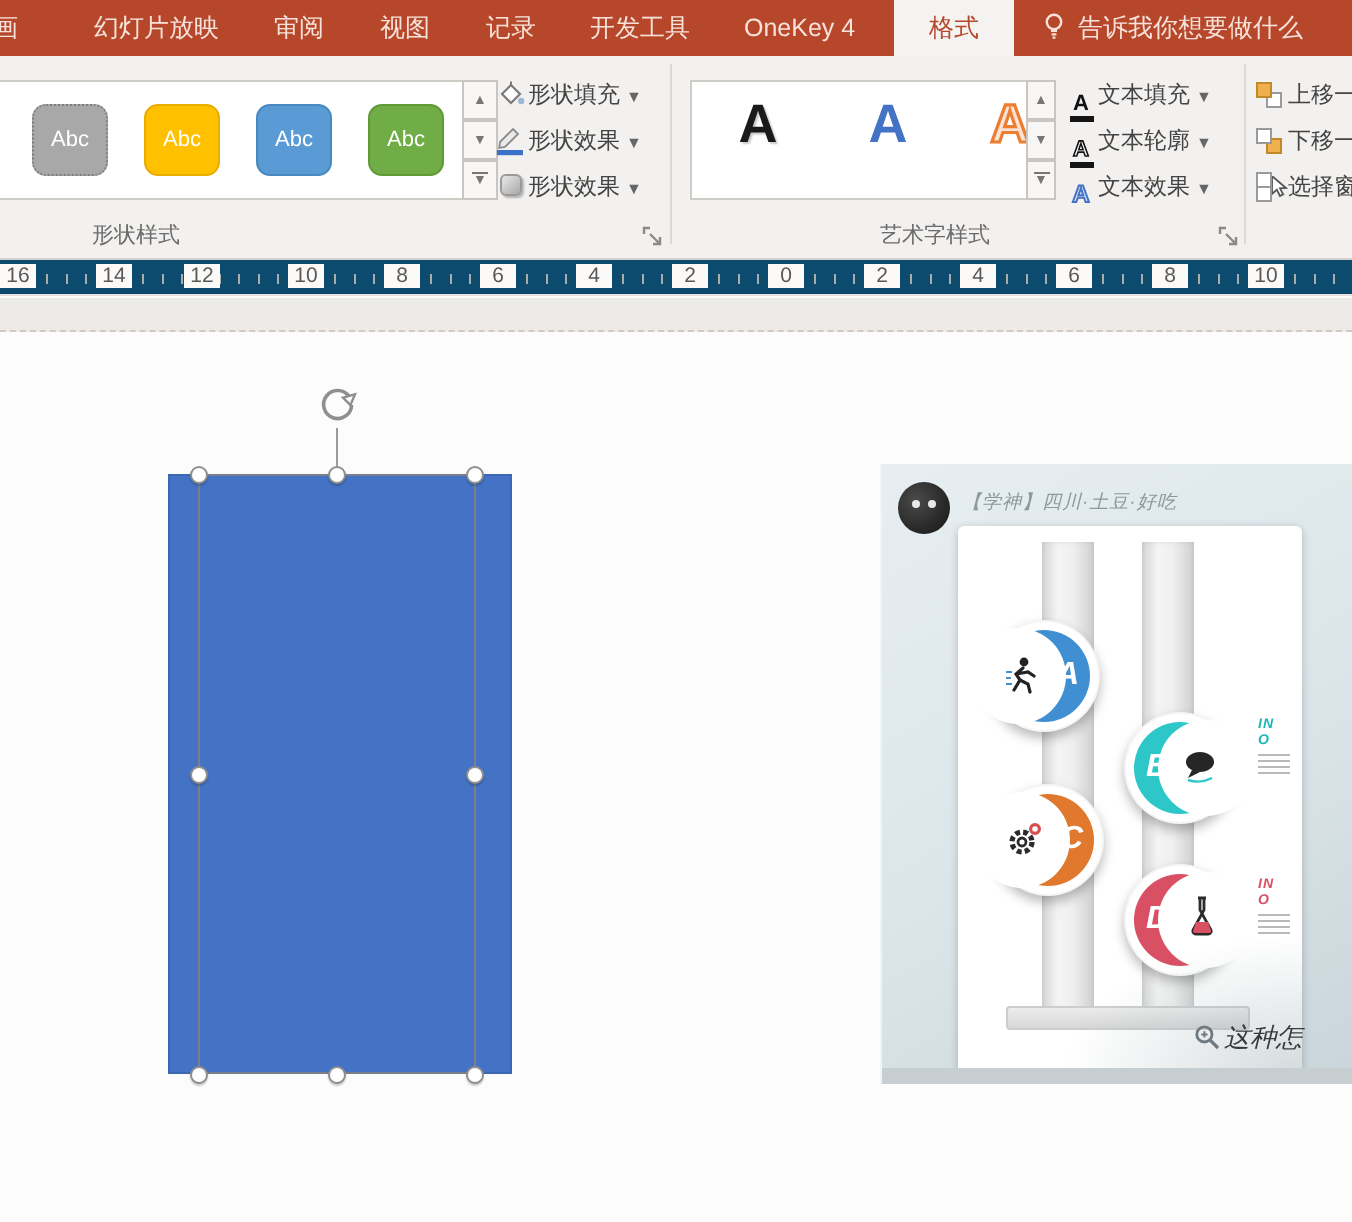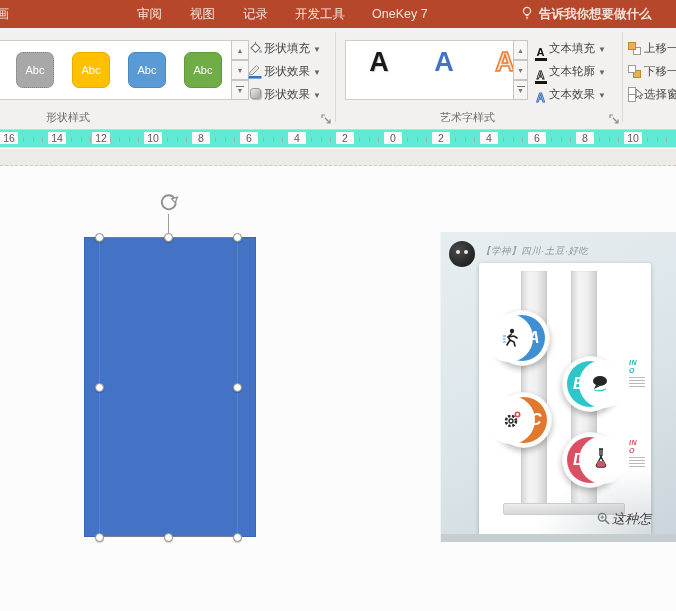--- a/index.html
+++ b/index.html
@@ -3,21 +3,21 @@
 <meta charset="utf-8">
 <style>
   *{margin:0;padding:0;box-sizing:border-box;}
   html,body{width:676px;height:611px;overflow:hidden;}
   body{font-family:"Liberation Sans","DejaVu Sans",sans-serif;background:#fcfcfc;position:relative;}
 
   
   .tabbar{position:absolute;left:0;top:0;width:676px;height:28px;background:#b7472a;}
   .tab{position:absolute;top:0;height:28px;line-height:28px;color:#f6e2da;font-size:12.5px;white-space:nowrap;cursor:default;}
   .tab.active{background:#f5f3f1;color:#b7472a;text-align:center;}
-  .tellme{position:absolute;top:0;height:28px;line-height:28px;color:#f6e2da;font-size:12.5px;white-space:nowrap;font-weight:bold;}
+  .tellme{position:absolute;top:0;height:28px;line-height:28px;color:#f6e2da;font-size:12.5px;white-space:nowrap;}
   .bulb{display:inline-block;vertical-align:-2px;margin-right:6px;}
 
   
   .ribbon{position:absolute;left:0;top:28px;width:676px;height:102px;background:#f3f1ef;border-bottom:1px solid #d5d1cc;}
   .gsep{position:absolute;top:4px;height:90px;width:1px;background:#dcd8d3;}
   .group-label{position:absolute;top:82px;height:15px;font-size:11px;color:#6b6b6b;white-space:nowrap;}
   .launcher{position:absolute;width:12px;height:12px;cursor:pointer;}
 
   .gallery{position:absolute;top:12px;height:60px;background:#fff;border:1px solid #cfccc7;}
   .thumb{position:absolute;top:11px;width:38px;height:36px;border-radius:7px;color:#fff;font-size:11px;line-height:34px;text-align:center;cursor:pointer;}
@@ -38,21 +38,21 @@
   .icon-a{font-weight:bold;font-size:11px;color:#111;display:block;text-align:center;line-height:12px;}
   .icon-a.outl{color:#fff;-webkit-text-stroke:0.8px #111;}
   .icon-a.fx{color:#d9e6f6;-webkit-text-stroke:1px #4472c4;font-size:12px;}
   .under{display:block;width:12px;height:3px;margin:0 auto;background:#151515;}
   .fx-square{display:block;width:11px;height:11px;margin:2px auto;border-radius:3px;border:1px solid #9a9a9a;background:linear-gradient(135deg,#e9e9e9,#a8a8a8);box-shadow:1px 1px 1px rgba(0,0,0,.25);}
   .sq{position:absolute;width:8px;height:8px;border:1px solid #9a8a66;}
   .sq.front{background:#efb04e;border-color:#c08a2a;z-index:2;}
   .sq.back{background:#fff;border-color:#9a9a9a;z-index:1;}
 
   
-  .ruler{position:absolute;left:0;top:130px;width:676px;height:18px;background:#5eead4;border-bottom:1px solid #e4e1de;}
+  .ruler{position:absolute;left:0;top:130px;width:676px;height:18px;background:#0c4a6e;border-bottom:1px solid #e4e1de;}
   .ticks{position:absolute;left:4px;right:0;top:7px;height:5px;background:repeating-linear-gradient(to right,#ababab 0 1px,transparent 1px 9.6px);}
   .rnum{position:absolute;top:2px;width:18px;text-align:center;font-size:10.5px;color:#595959;background:#fbfaf9;}
   .grayband{position:absolute;left:0;top:149px;width:676px;height:17px;background:#edebe8;border-bottom:1px dashed #d2c9c2;}
 
   
   .canvas{position:absolute;left:0;top:167px;width:676px;height:444px;background:#fcfcfc;}
 
   .shape-rect{position:absolute;left:84px;top:70px;width:172px;height:300px;background:#4472c4;border:1px solid #3c67b2;}
   .selbox{position:absolute;left:99px;top:70px;width:139px;height:300px;border:1px solid rgba(130,130,130,.85);}
   .handle{position:absolute;width:9px;height:9px;border-radius:50%;background:#fff;border:1px solid #8f8f8f;box-shadow:0 1px 1px rgba(0,0,0,.2);cursor:pointer;}
@@ -87,25 +87,27 @@
   .teal{color:#1db6b8;}.red{color:#d94f63;}
 
   .caption{position:absolute;left:156px;top:278px;font-size:13px;color:#3a3a3a;white-space:nowrap;}
   .caption svg{vertical-align:-2px;margin-right:2px;}
 </style>
 </head>
 <body>
 
 <div class="tabbar">
   <span class="tab" style="left:-16px">动画</span>
+  <span class="tab" style="left:47px">幻灯片放映</span>
   <span class="tab" style="left:137px">审阅</span>
   <span class="tab" style="left:190px">视图</span>
   <span class="tab" style="left:243px">记录</span>
   <span class="tab" style="left:295px">开发工具</span>
-  <span class="tab" style="left:372px">OneKey 7</span>
+  <span class="tab" style="left:372px">OneKey 4</span>
+  <span class="tab active" style="left:447px;width:60px">格式</span>
   <span class="tellme" style="left:521px"><span class="bulb"><svg width="12" height="14" viewBox="0 0 12 14">
           <circle cx="6" cy="5" r="3.6" fill="none" stroke="#f6e2da" stroke-width="1.2"></circle>
           <path d="M4.5 9.5h3M4.8 11.2h2.4M5.3 12.8h1.4" stroke="#f6e2da" stroke-width="1.1" fill="none"></path>
         </svg></span><span>告诉我你想要做什么</span></span>
 </div>
 
 <div class="ribbon">
 
   <div class="gallery" style="left:-6px;width:238px">
     <div class="thumb t-gray" style="left:21px">Abc</div>

